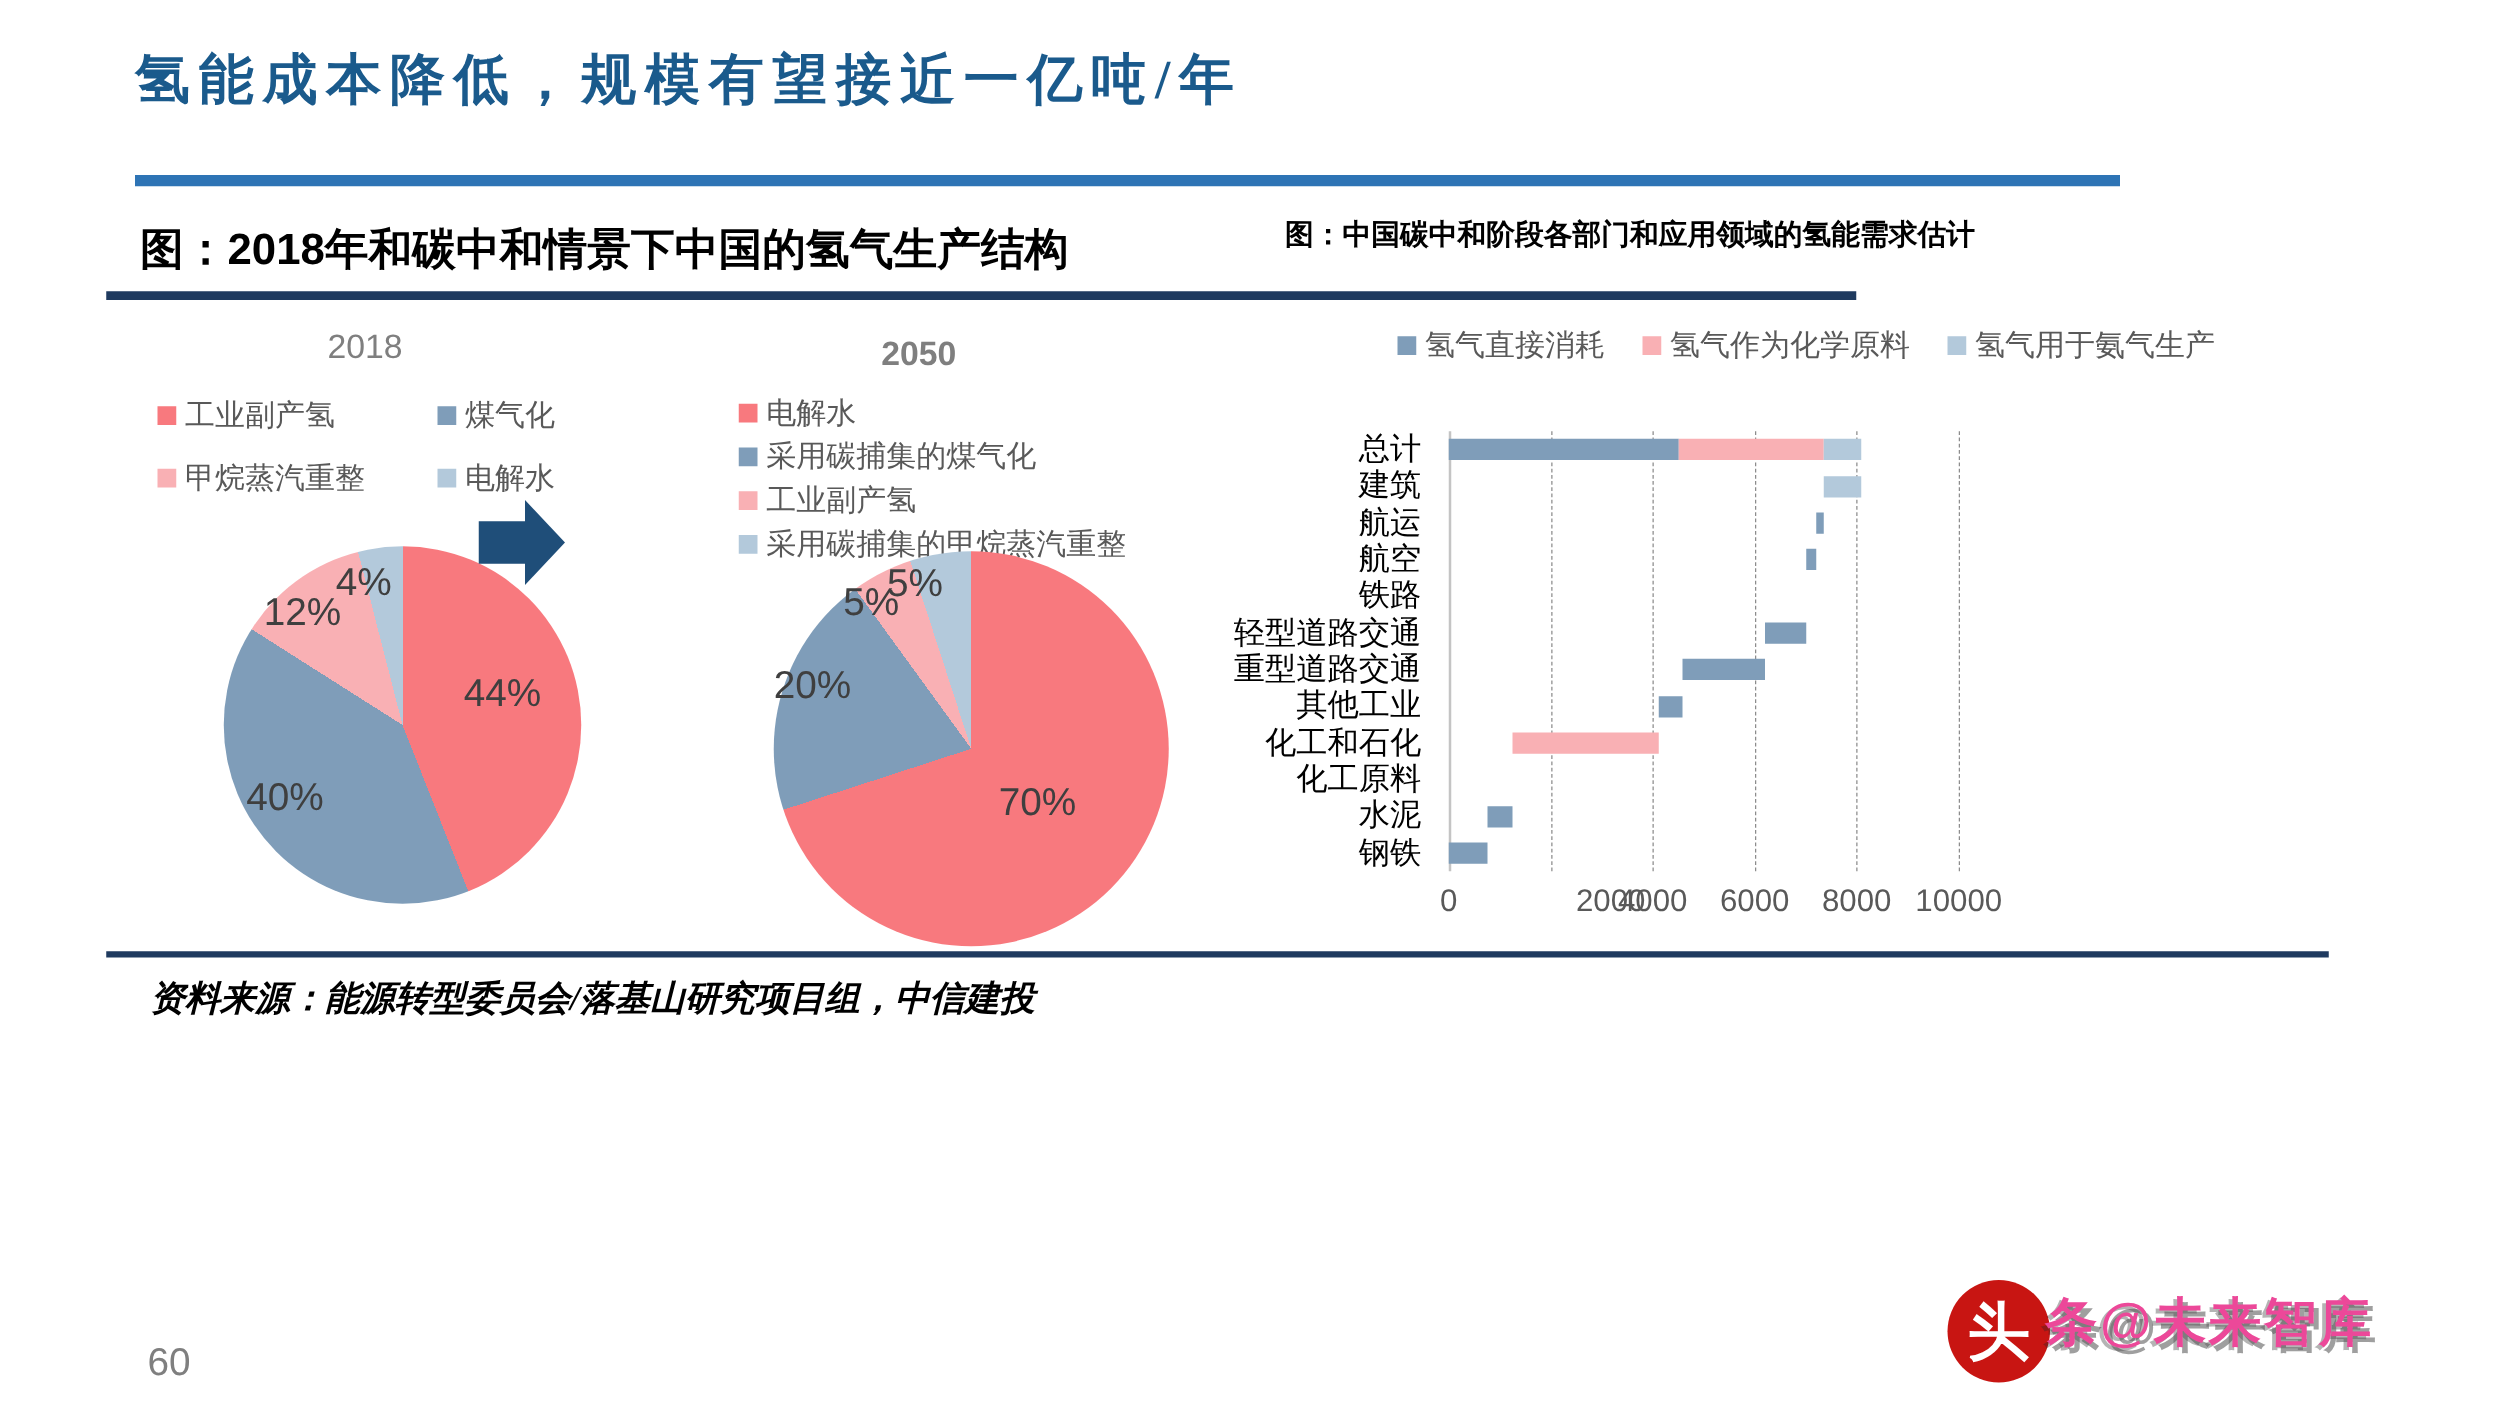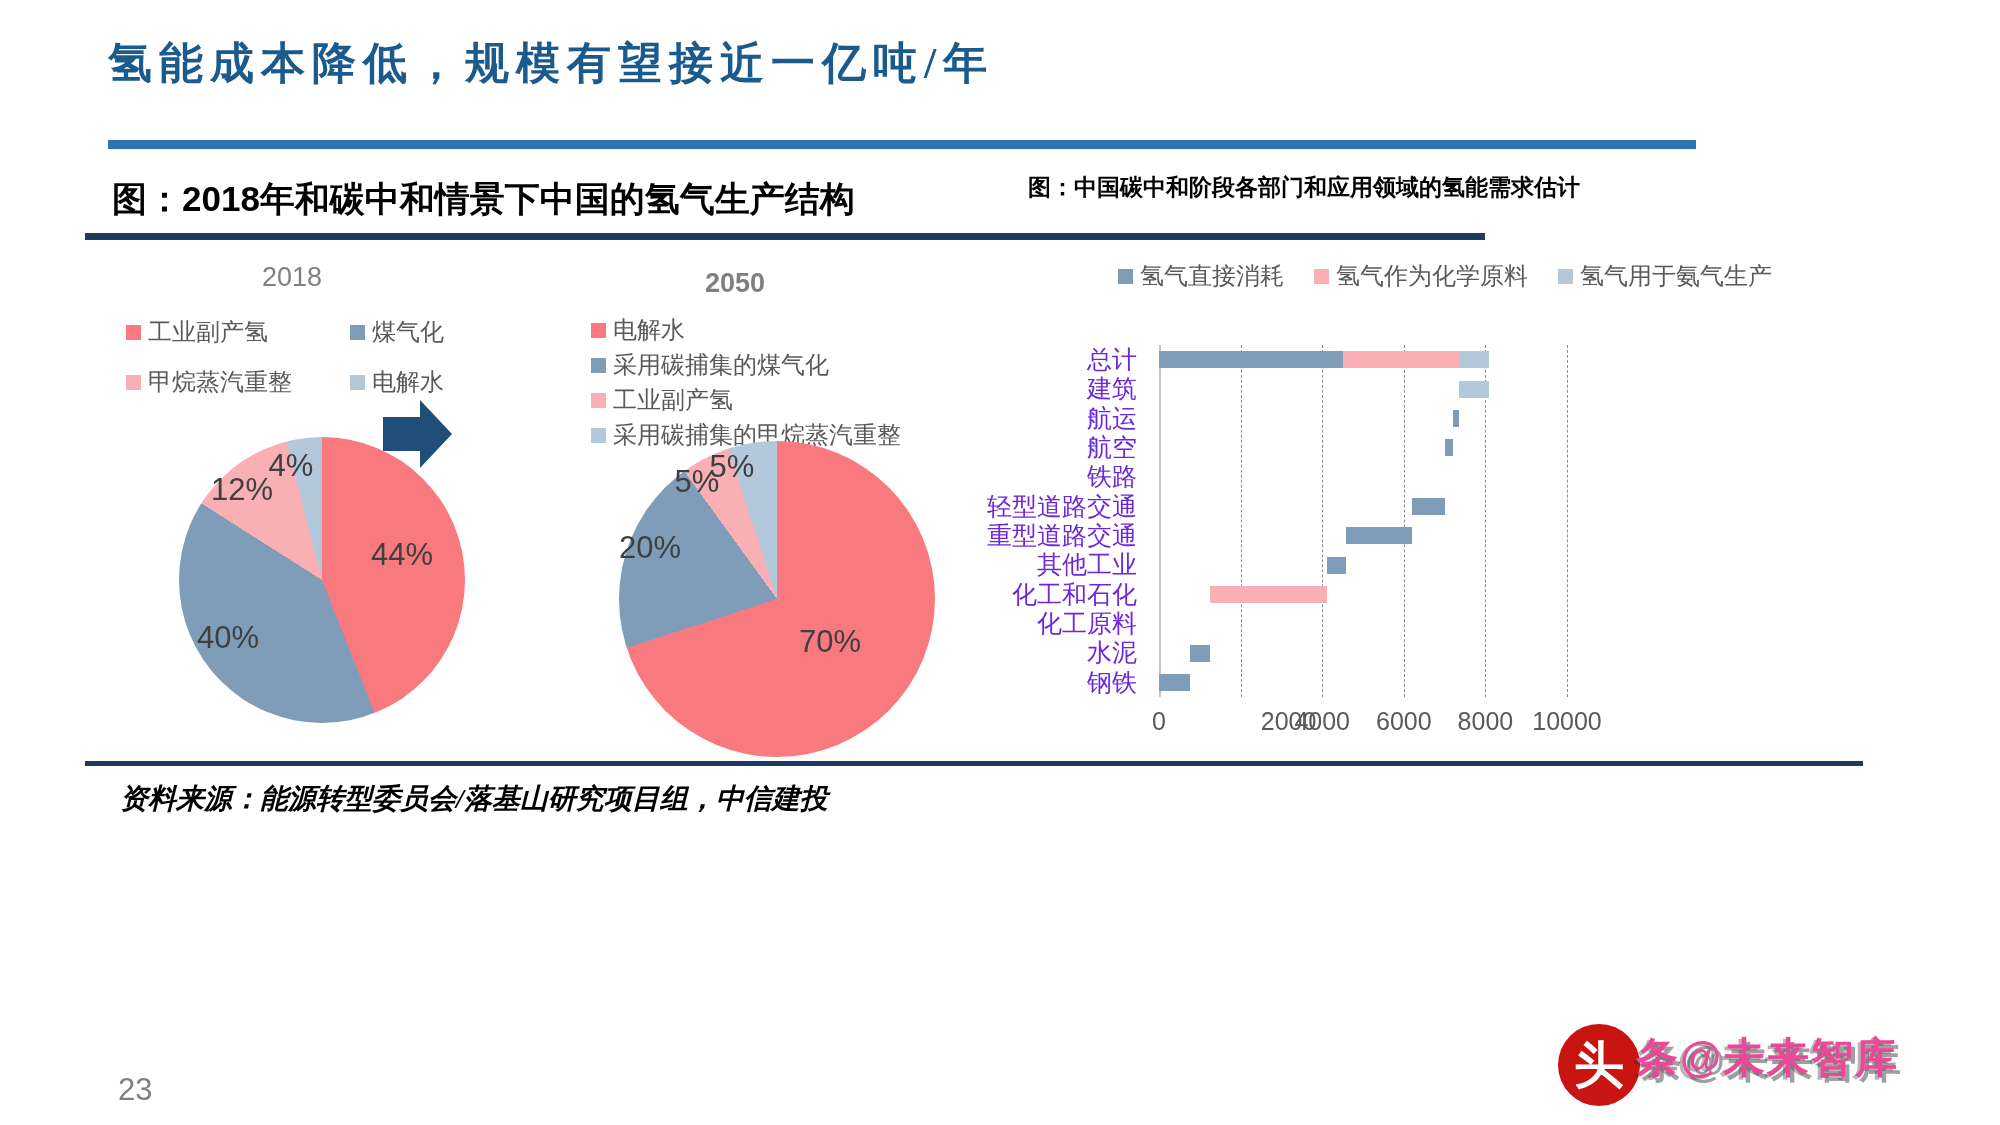--- a/index.html
+++ b/index.html
@@ -37,21 +37,21 @@
   #arrow{left:383px;top:400px;width:69px;height:68px;}
   #arrow .bar{position:absolute;left:0;top:17px;width:37px;height:34px;background:#1F4E79;}
   #arrow .head{position:absolute;left:37px;top:0;width:0;height:0;
                border-top:34px solid transparent;border-bottom:34px solid transparent;
                border-left:32px solid #1F4E79;}
 
   
   #legend-bar{left:1118px;top:260px;display:flex;gap:30px;}
   #bar-cats{left:860px;top:345px;width:288px;}
   .bar-cat{height:29.33px;line-height:29.33px;text-align:right;padding-right:11px;
-           font-size:25px;color:#6d28d9;white-space:nowrap;}
+           font-size:25px;color:#000000;white-space:nowrap;}
   #bar-plot{left:1159px;top:345px;width:500px;height:352px;}
   .gridline{position:absolute;top:0;height:100%;width:0;border-left:1px dashed #8C8C8C;}
   .gridline.zero{border-left:2px solid #C4C4C4;}
   .bar-seg{position:absolute;height:17px;}
   .x-tick{position:absolute;top:362px;transform:translateX(-50%);font-size:25px;color:#595959;}
 
   
   #source-line{left:120px;top:780px;font-family:"Liberation Serif", serif;font-style:italic;
                font-weight:700;font-size:28px;color:#000000;white-space:nowrap;}
   #bullets{left:92px;top:843px;width:1860px;}
@@ -194,21 +194,21 @@
       <div class="bar-seg" style="left: 168.096px; width: 18.768px; top: 211.5px; background: rgb(127, 157, 185);"></div>
       <div class="bar-seg" style="left: 51px; width: 117.096px; top: 240.833px; background: rgb(249, 176, 180);"></div>
       <div class="bar-seg" style="left: 30.6px; width: 20.4px; top: 299.5px; background: rgb(127, 157, 185);"></div>
       <div class="bar-seg" style="left: 0px; width: 30.6px; top: 328.833px; background: rgb(127, 157, 185);"></div>
     </div>
 
   <div class="abs" id="bottom-rule"></div>
   <div class="abs" id="source-line">资料来源：能源转型委员会/落基山研究项目组，中信建投</div>
 
 
-  <div class="abs" id="page-number">23</div>
+  <div class="abs" id="page-number">60</div>
 
   <div class="abs" id="watermark">
     <div class="wm-circle">
       <span>头</span>
     </div>
     <div class="wm-text">条@未来智库</div>
   </div>
 
 </div>
 

